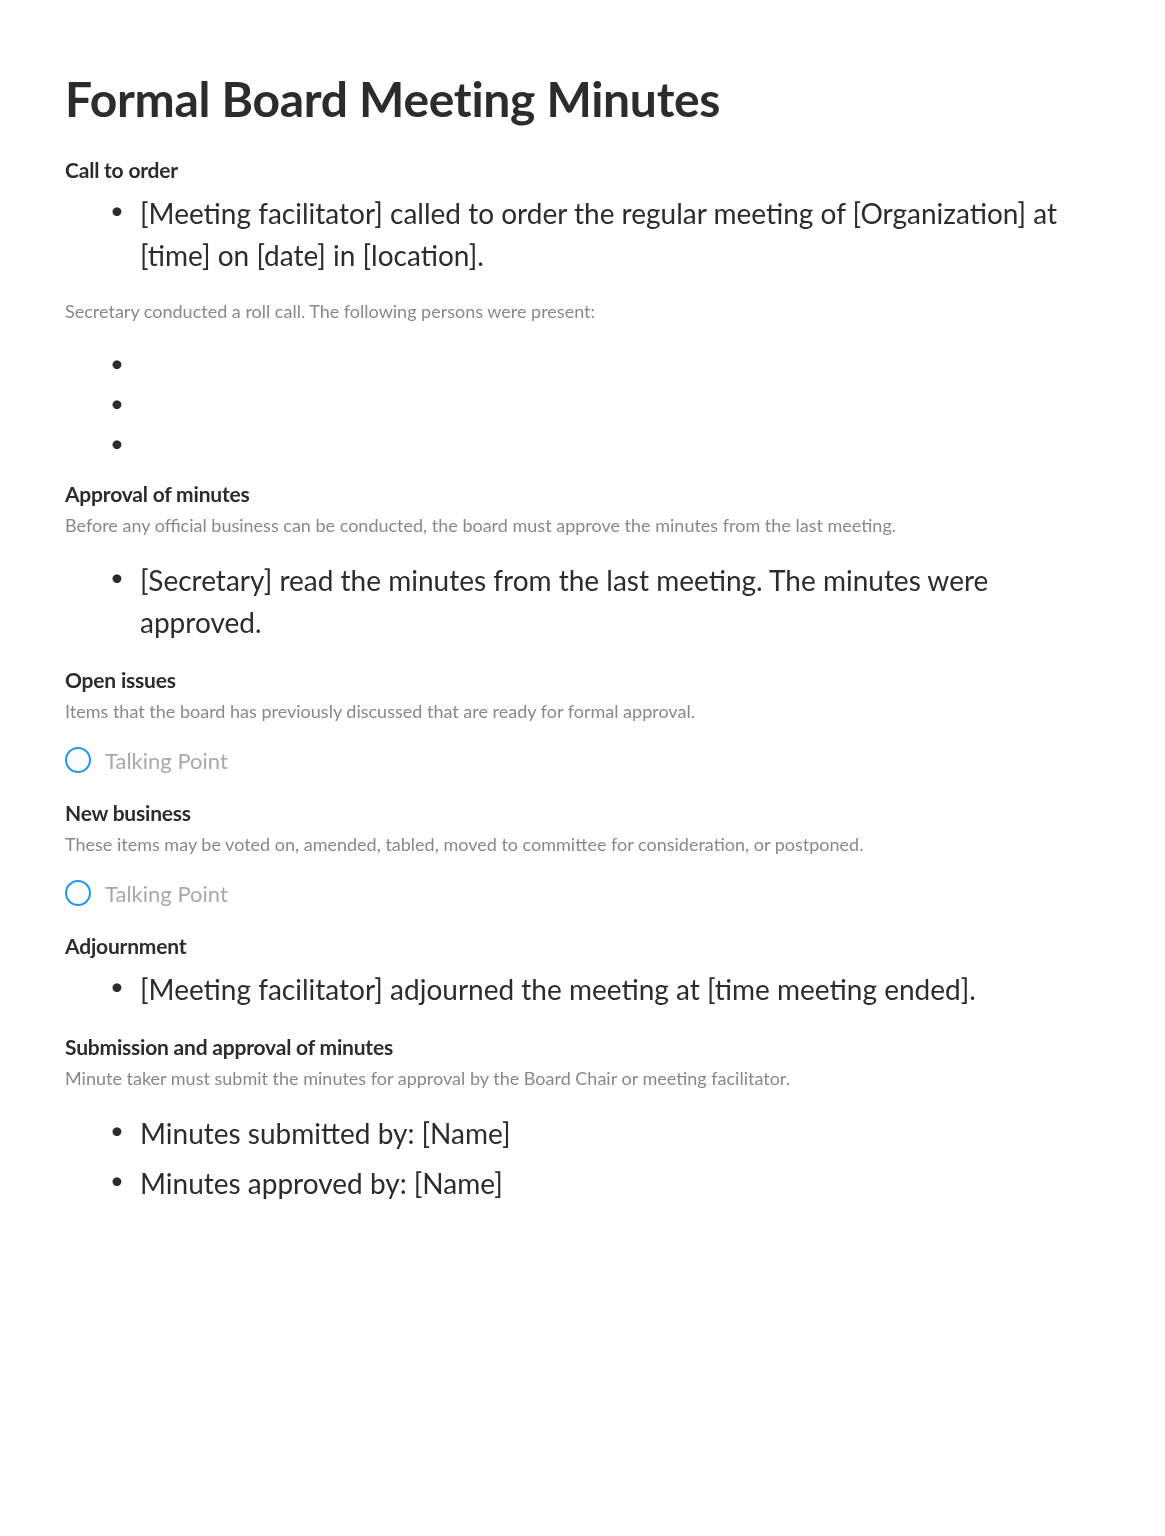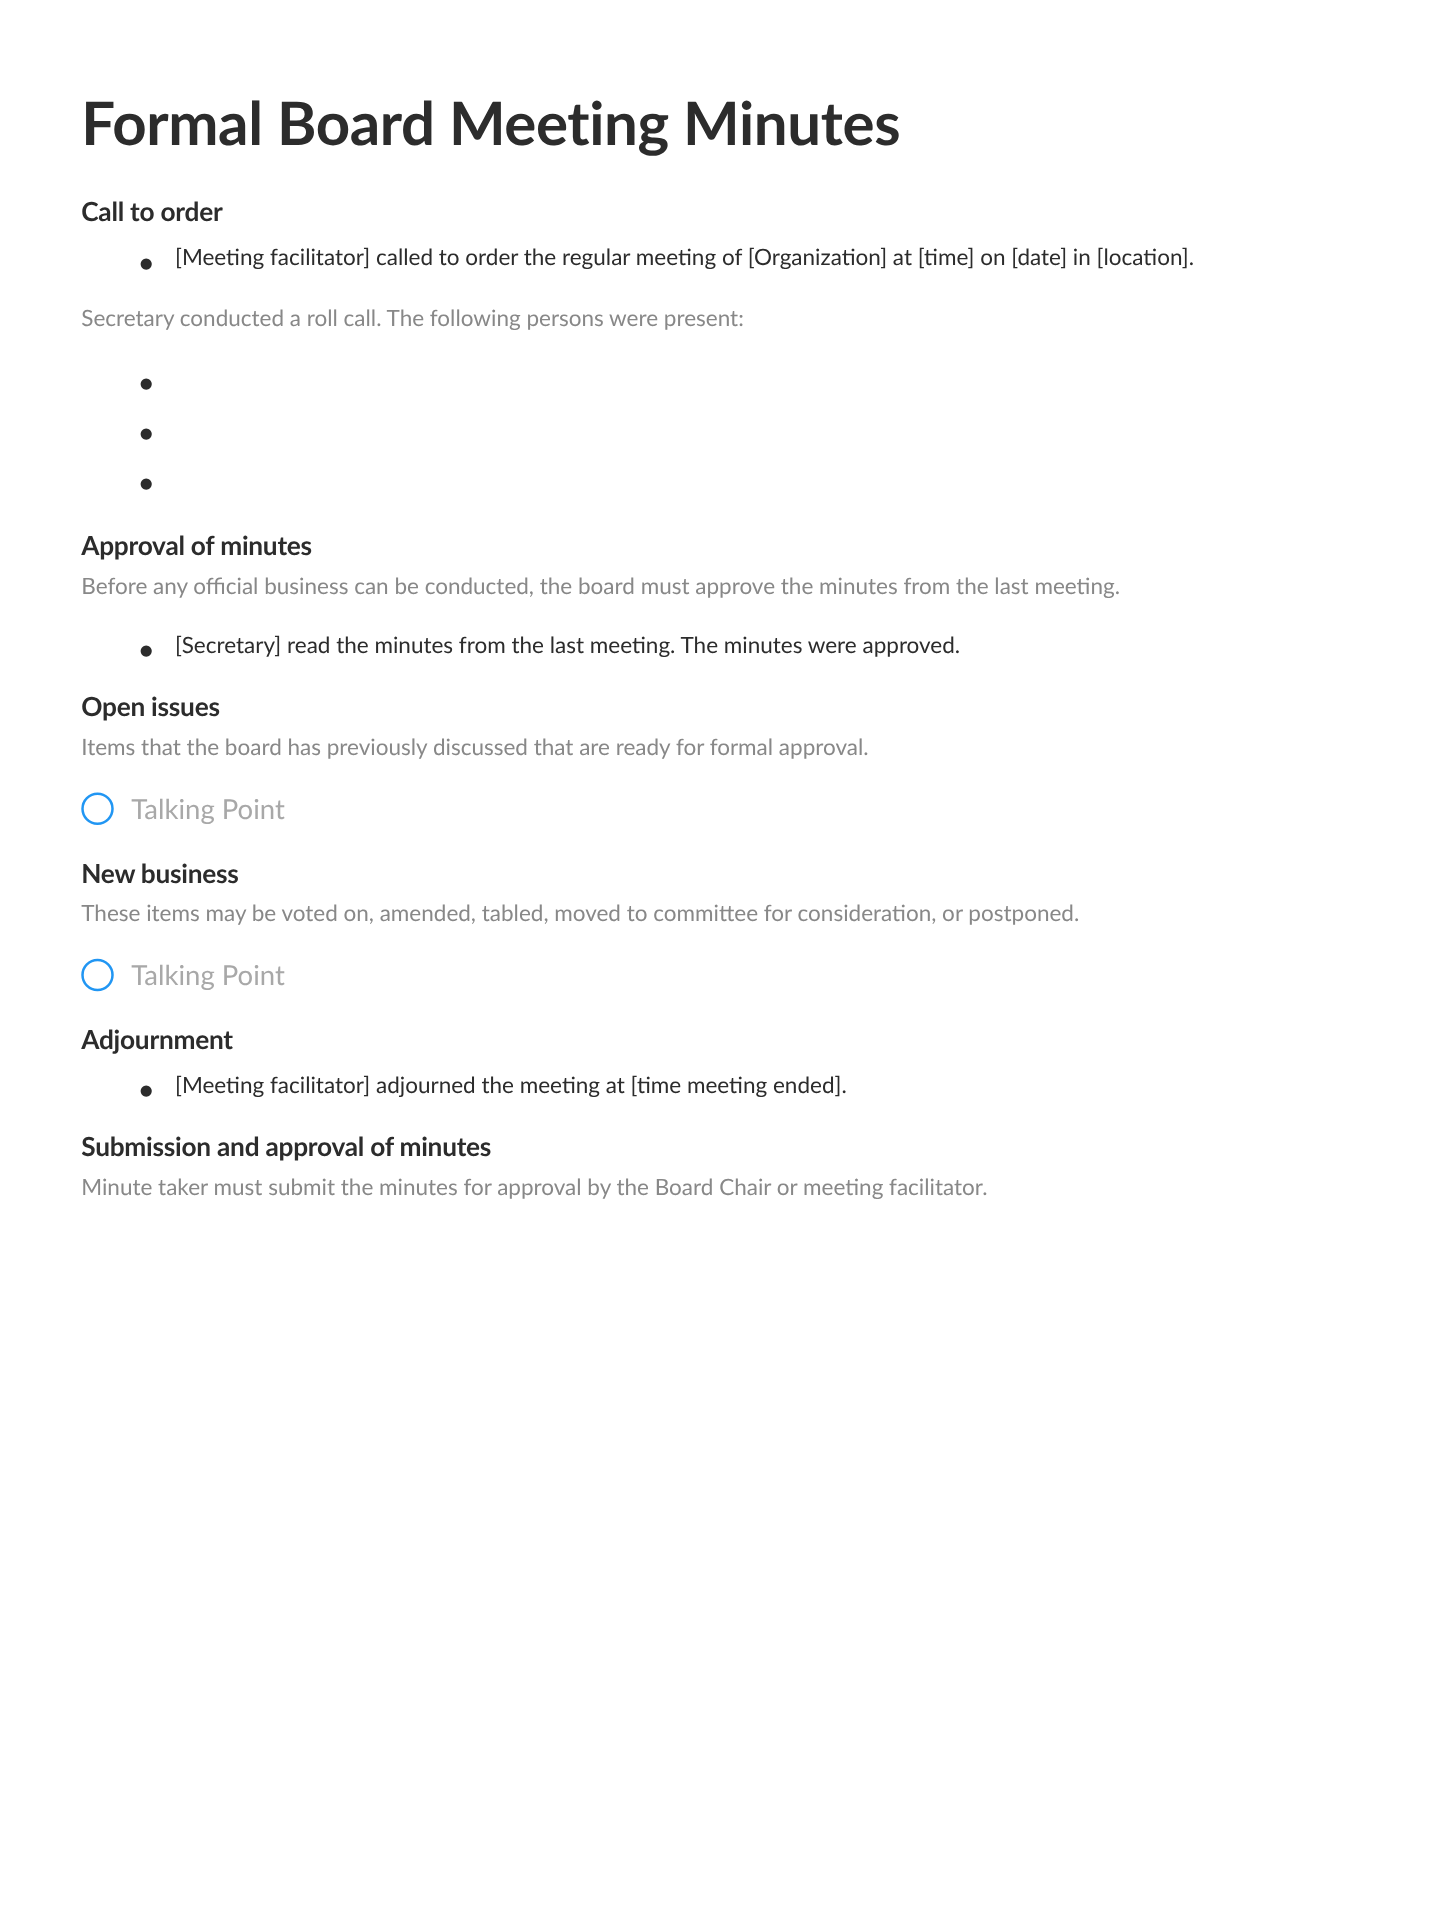--- a/index.html
+++ b/index.html
@@ -36,39 +36,39 @@
       line-height: 1.5;
       margin-bottom: 16px;
     }
     ul {
       list-style: none;
       padding-left: 45px;
       margin-bottom: 18px;
     }
     ul li {
       position: relative;
-      font-size: 18px;
+      font-size: 28px;
       color: #2c2c2c;
       line-height: 1.5;
       padding: 4px 0 4px 30px;
     }
     ul li::before {
       content: "•";
       position: absolute;
       left: 0;
       top: 4px;
       font-size: 24px;
       color: #2c2c2c;
     }
     ul.empty-list li {
       min-height: 40px;
     }
     .talking-point {
       display: flex;
-      align-items: flex-end;
+      align-items: flex-start;
       gap: 14px;
       padding: 6px 0;
       margin-bottom: 12px;
     }
     .talking-point-circle {
       width: 26px;
       height: 26px;
       border: 2.5px solid #2196F3;
       border-radius: 50%;
       flex-shrink: 0;
@@ -131,13 +131,17 @@
 <div class="section">
   <h2>Adjournment</h2>
   <ul>
     <li>[Meeting facilitator] adjourned the meeting at [time meeting ended].</li>
   </ul>
 </div>
 
 <div class="section">
   <h2>Submission and approval of minutes</h2>
   <p class="subtitle">Minute taker must submit the minutes for approval by the Board Chair or meeting facilitator.</p>
+  <ul>
+    <li>Minutes submitted by: [Name]</li>
+    <li>Minutes approved by: [Name]</li>
+  </ul>
 </div>
 
 </body></html>

